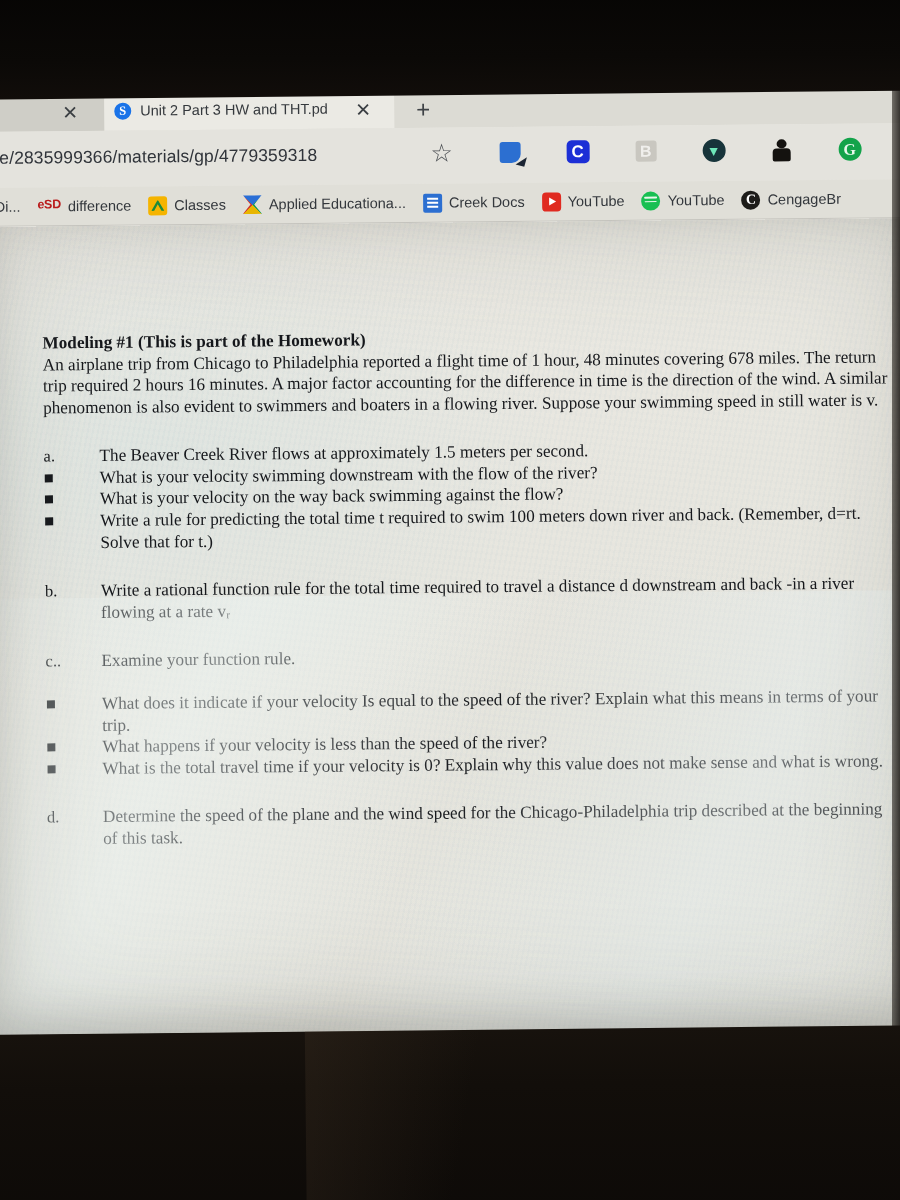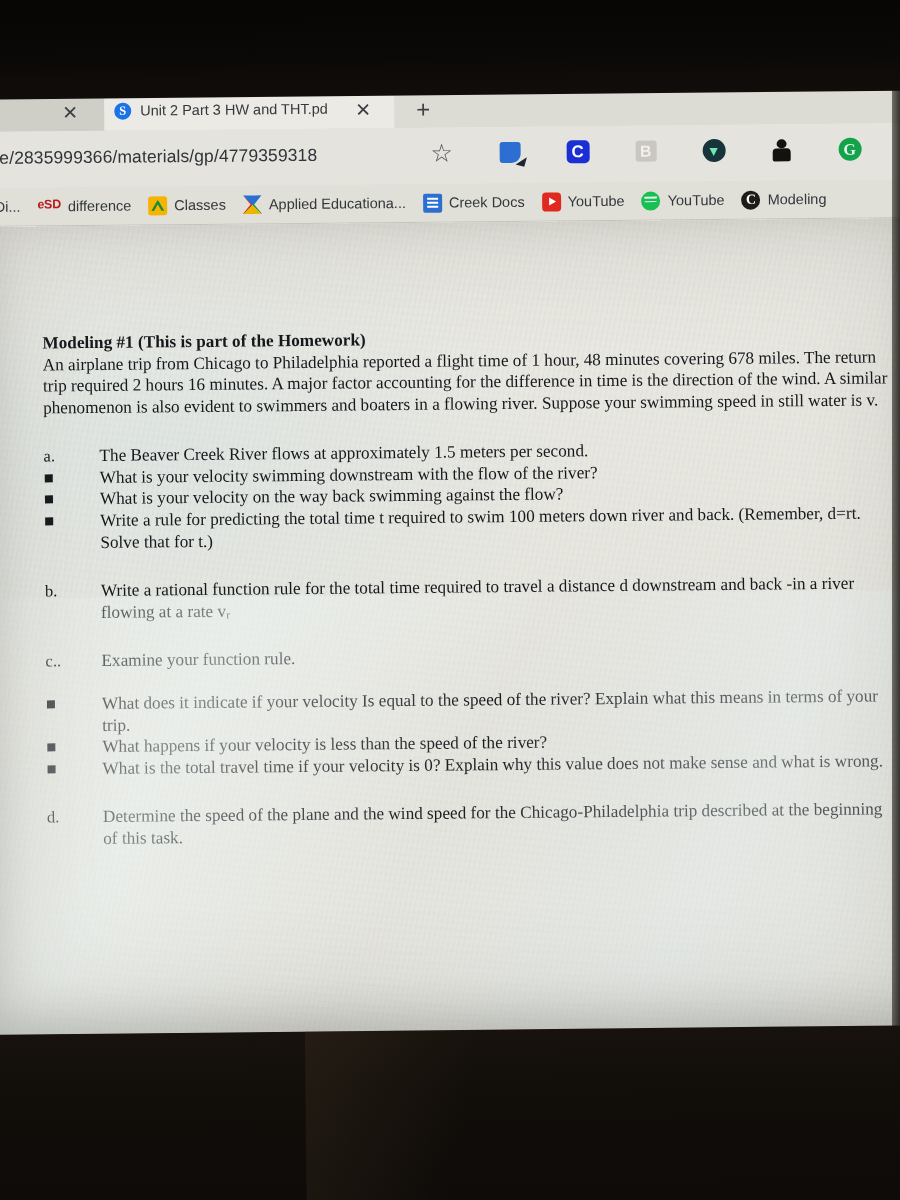--- a/index.html
+++ b/index.html
@@ -386,21 +386,21 @@
           <span>YouTube</span>
         </div>
 
         <div class="bm">
           <span class="bmi bmi-spot"></span>
           <span>YouTube</span>
         </div>
 
         <div class="bm">
           <span class="bmi bmi-cengage">C</span>
-          <span>Modeling</span>
+          <span>CengageBr</span>
         </div>
 
       </div>
     </div>
 
     <div class="viewport">
       <div class="page"></div>
       <div class="moire"></div>
 
       <div class="doc">

